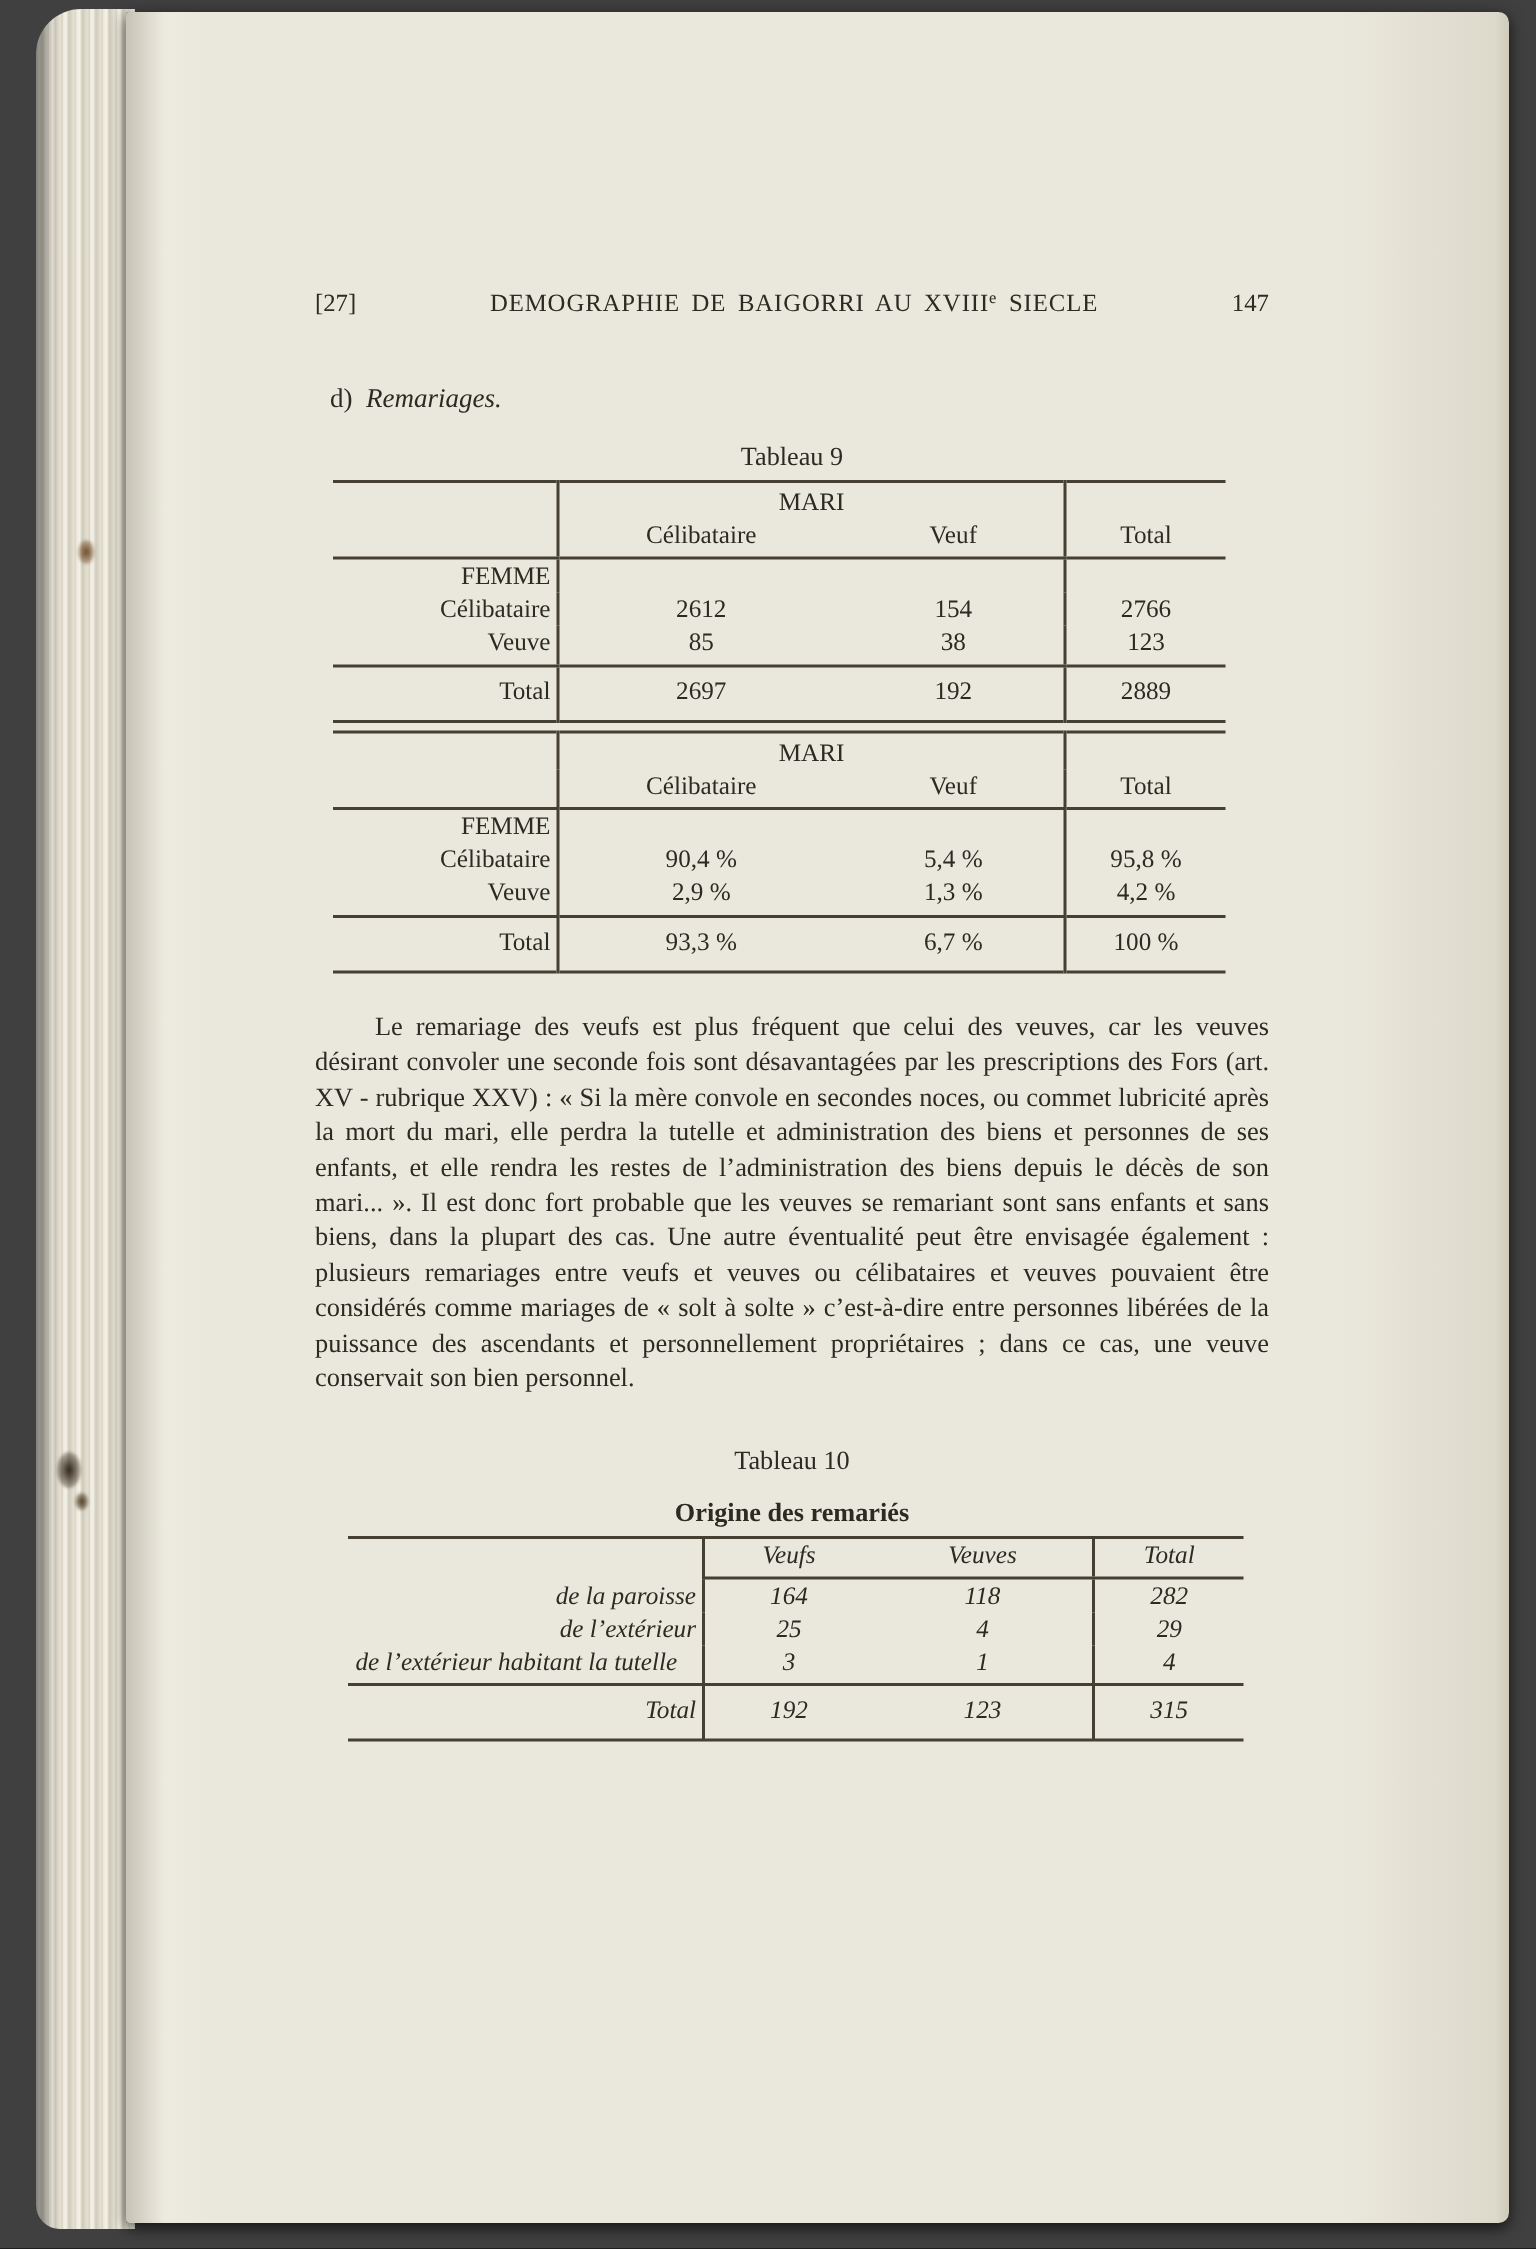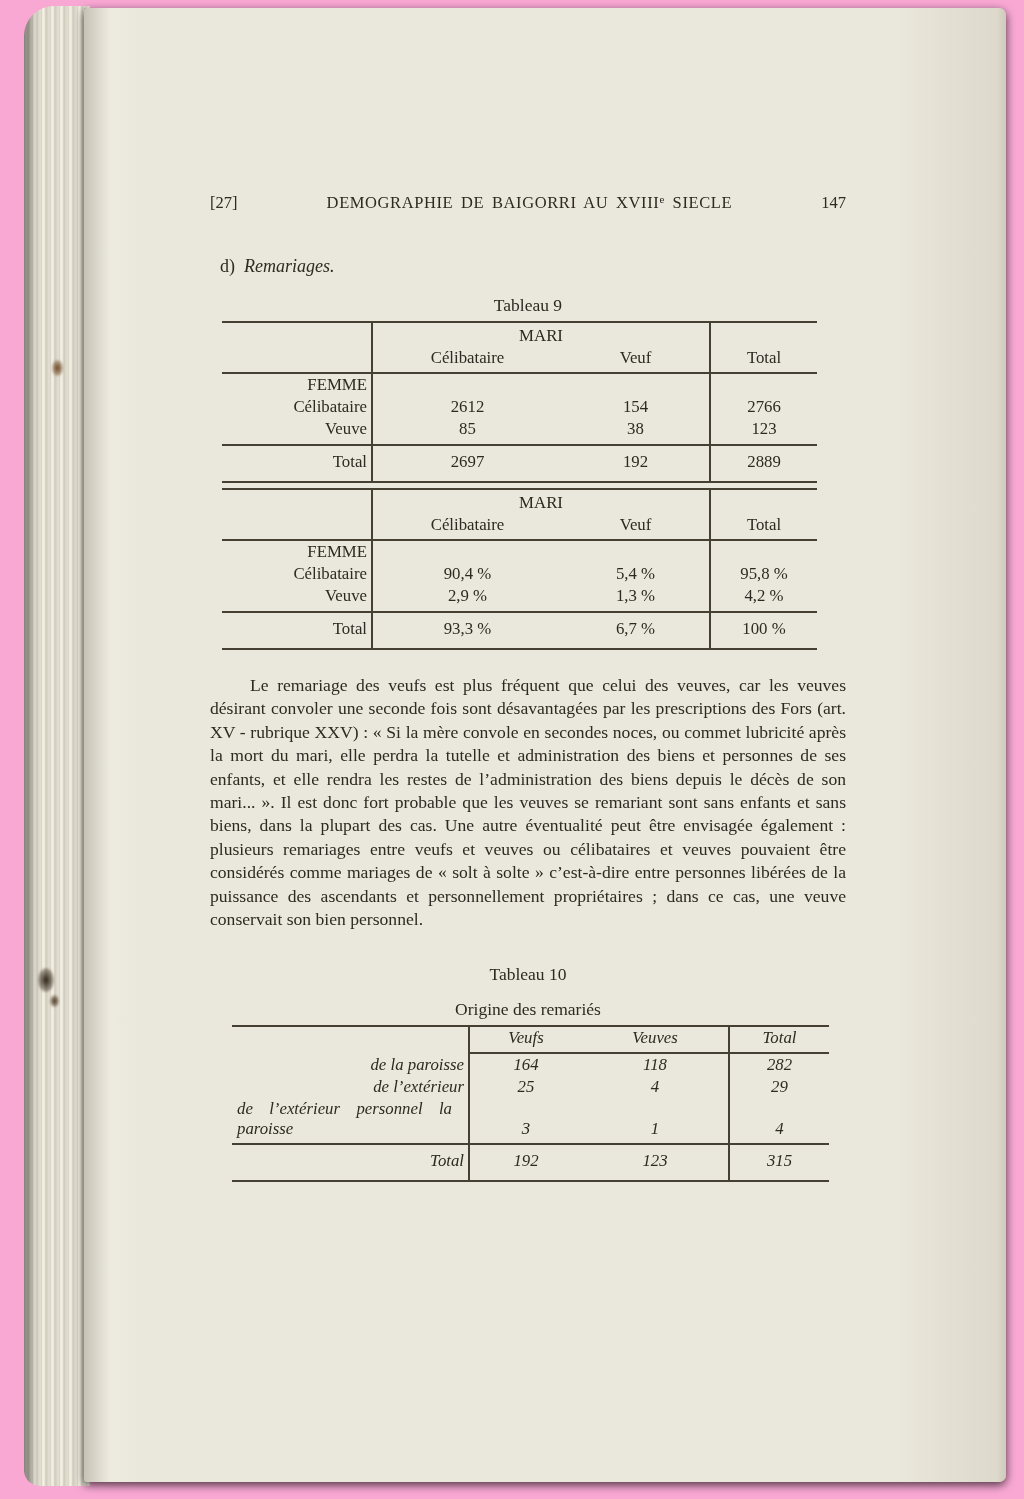--- a/index.html
+++ b/index.html
@@ -4,21 +4,21 @@
 <style>
   html, body {
     margin: 0;
     padding: 0;
     background: #050505;
   }
   .scene {
     position: relative;
     width: 1024px;
     height: 1499px;
-    background: #f9a8d4;
+    background: #404040;
     overflow: hidden;
     font-family: "Liberation Serif", serif;
   }
   
   .book-edges {
     position: absolute;
     left: 24px;
     top: 6px;
     width: 66px;
     height: 1480px;
@@ -76,21 +76,21 @@
   }
   .running-title { letter-spacing: 0.6px; word-spacing: 3px; }
   .running-title .sup { font-size: 11px; vertical-align: 5px; }
   .page-number { font-size: 16.5px; }
 
   .section-head { margin-top: 42px; font-size: 18px; line-height: 22px; margin-left: 10px; }
   .section-title { font-style: italic; margin-left: 9px; }
 
   .caption { text-align: center; margin-top: 17px; font-size: 17.5px; line-height: 22px; }
   .caption.t10cap { margin-top: 32px; }
-  .table-subtitle { text-align: center; font-weight: normal; margin-top: 13px; font-size: 17.5px; line-height: 22px; }
+  .table-subtitle { text-align: center; font-weight: bold; margin-top: 13px; font-size: 17.5px; line-height: 22px; }
 
   table.datatable {
     border-collapse: collapse;
     table-layout: fixed;
     font-size: 16.8px;
     line-height: 20px;
     color: #2d2a23;
     border-top: 2px solid #454032;
     border-bottom: 2px solid #454032;
     margin-top: 5px;
@@ -261,21 +261,21 @@
           <td>118</td>
           <td class="vl">282</td>
         </tr>
         <tr>
           <td class="stub">de l’extérieur</td>
           <td class="vl">25</td>
           <td>4</td>
           <td class="vl">29</td>
         </tr>
         <tr class="r-wrap r-last">
-          <td class="stub justify">de l’extérieur personnel la paroisse</td>
+          <td class="stub justify">de l’extérieur habitant la tutelle</td>
           <td class="vl">3</td>
           <td>1</td>
           <td class="vl">4</td>
         </tr>
         <tr class="r-total">
           <td class="stub">Total</td>
           <td class="vl">192</td>
           <td>123</td>
           <td class="vl">315</td>
         </tr>

